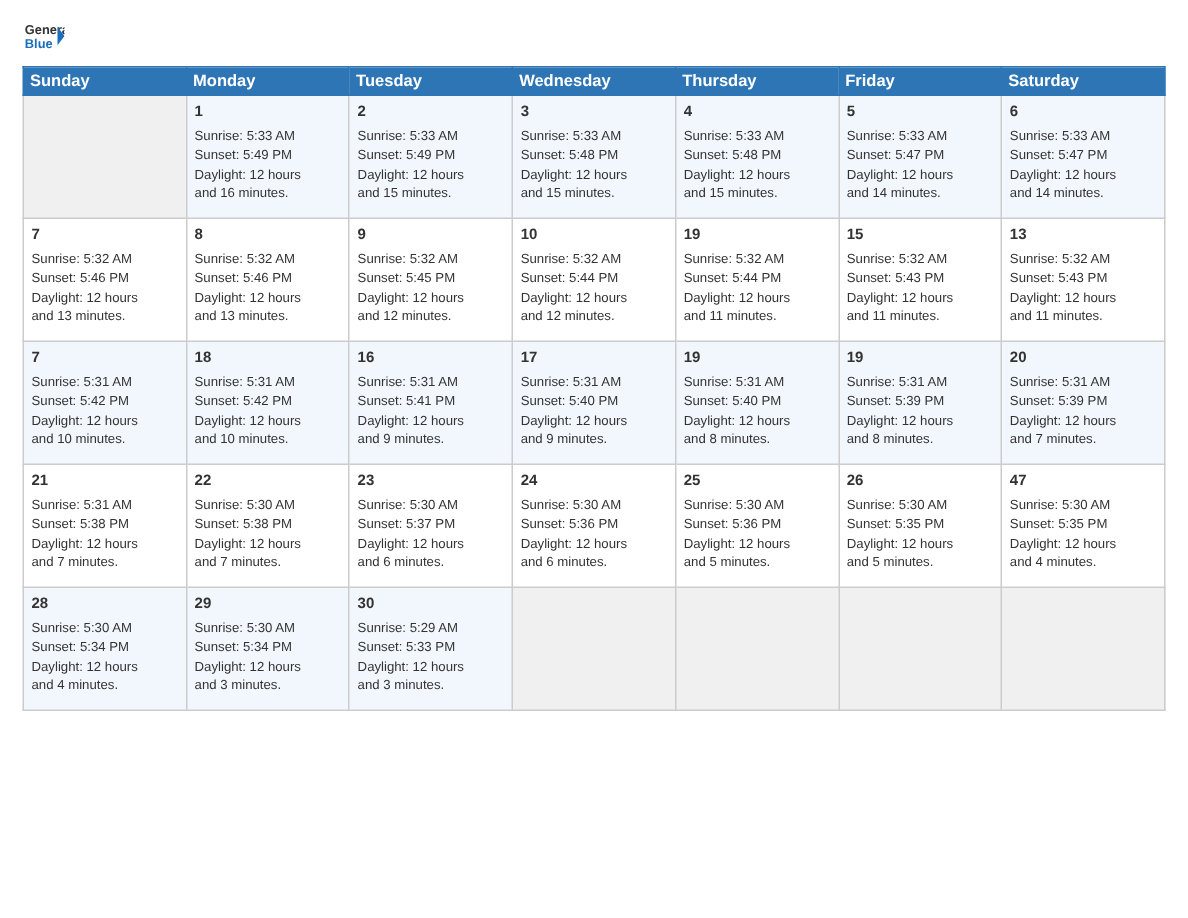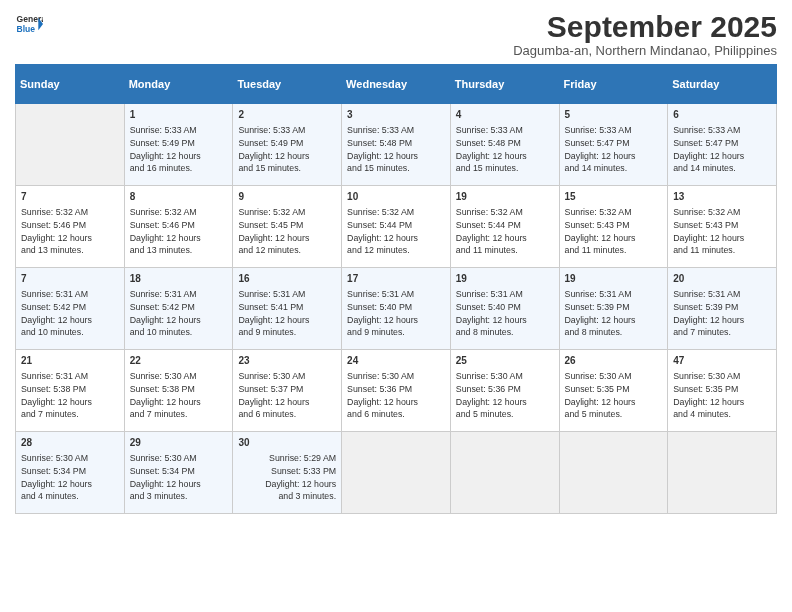--- a/index.html
+++ b/index.html
@@ -44,21 +44,21 @@
       color: #555;
     }
     table {
       width: 100%;
       border-collapse: collapse;
       font-size: 9.5px;
     }
     thead tr th {
       background-color: #2e75b6;
       color: #fff;
-      padding: 13px 4px;
+      padding: 3px 4px;
       text-align: left;
       font-size: 11px;
       font-weight: bold;
       border: 1px solid #2e75b6;
     }
     tbody tr td {
       border: 1px solid #ccc;
       padding: 4px 5px;
       vertical-align: top;
       min-height: 80px;
@@ -95,24 +95,20 @@
 
 <div class="page">
   <div class="header">
     <div class="logo">
       <svg class="logo-icon" viewBox="0 0 36 36">
         <text x="2" y="16" font-size="11" font-weight="bold" fill="#333" font-family="Arial">General</text>
         <text x="2" y="28" font-size="11" font-weight="bold" fill="#1a6fbd" font-family="Arial">Blue</text>
         <polygon points="30,10 36,18 30,26" fill="#1a6fbd"></polygon>
       </svg>
     </div>
-    <div class="title-block">
-      <div class="month-title">September 2025</div>
-      <div class="location">Dagumba-an, Northern Mindanao, Philippines</div>
-    </div>
   </div>
 
   <table>
     <thead>
       <tr id="header-row">
       <th>Sunday</th>
           <th>Monday</th>
           <th>Tuesday</th>
           <th>Wednesday</th>
           <th>Thursday</th>
@@ -329,21 +325,21 @@
           </td>
           <td>
             <span class="day-num">29</span>
             <div class="day-info" style="white-space: pre-line;">Sunrise: 5:30 AM
 Sunset: 5:34 PM
 Daylight: 12 hours
 and 3 minutes.</div>
           </td>
           <td>
             <span class="day-num">30</span>
-            <div class="day-info" style="white-space: pre-line; text-align: right;">Sunrise: 5:29 AM
+            <div class="day-info" style="white-space: pre-line;">Sunrise: 5:29 AM
 Sunset: 5:33 PM
 Daylight: 12 hours
 and 3 minutes.</div>
           </td>
           <td class="empty"></td>
           <td class="empty"></td>
           <td class="empty"></td>
           <td class="empty"></td>
         </tr>
       </tbody>

